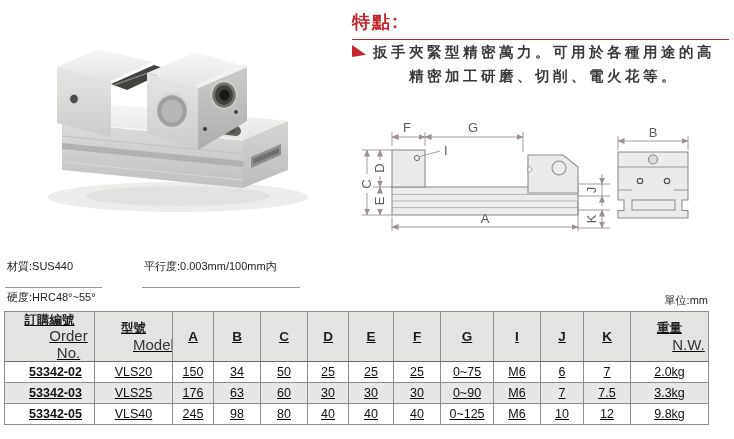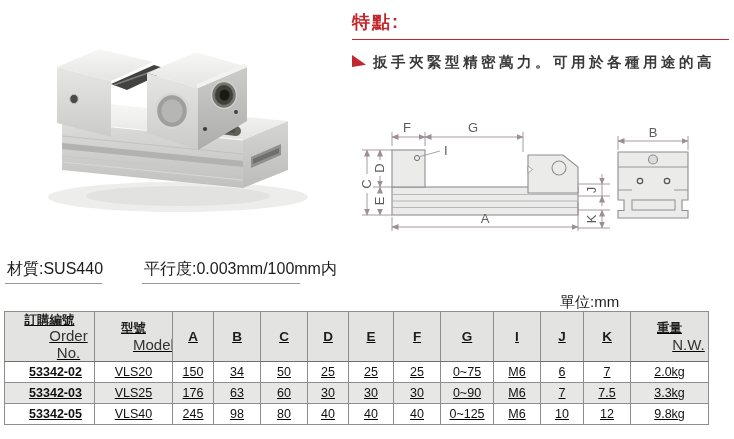--- a/index.html
+++ b/index.html
@@ -6,37 +6,37 @@
   .page {
     position:relative; width:734px; height:439px; background:#ffffff;
     font-family:"Liberation Sans","DejaVu Sans",sans-serif; overflow:hidden;
   }
   
   .features { position:absolute; left:352px; top:10px; width:377px; }
   .features-title {
     margin:0; color:#c1272d; font-size:18px; font-weight:bold;
     letter-spacing:2px; padding-bottom:5px; border-bottom:1px solid #c1272d;
   }
-  .features-body { margin-top:10px; display:flex; align-items:flex-start;text-align:center; }
+  .features-body { display:flex; align-items:flex-start;text-align:center; }
   .bullet {
     flex:none; width:14px; height:12px; margin:5px 7px 0 0; background:#c1272d;
     clip-path:polygon(0 0, 100% 82%, 0 100%);
   }
   .features-text { font-size:14.5px; font-weight:bold; color:#3a3a3a;
     letter-spacing:3.5px; line-height:24px; }
   
   .specs-left  { position:absolute; left:5px;   top:257px; width:97px; }
   .specs-right { position:absolute; left:142px; top:257px; width:158px; }
   .spec-item {
-    font-size:16px; color:#1c1c1c; border-bottom:1px solid #999;
-    padding:2px 0 3px 2px; white-space:nowrap;
+    font-size:11px; color:#1c1c1c; border-bottom:1px solid #999;
+    padding:2px 0 13px 2px; white-space:nowrap;
   }
   .unit-note {
-    position:absolute; left:560px; top:293px; width:148px; 
-    font-size:15px; color:#1c1c1c;
+    position:absolute; left:560px; top:293px; width:148px; text-align:right;
+    font-size:11px; color:#1c1c1c;
   }
   
   .spec-table {
     position:absolute; left:4px; top:311px; width:704px;
     border-collapse:collapse; table-layout:fixed;text-decoration:underline;
   }
   .spec-table th, .spec-table td {
     border:1px solid #8d8d8d; text-align:center; padding:0; overflow:hidden;
   }
   .spec-table thead th { background:#e3e3e1; height:42px; border-bottom:1px solid #707070; }
@@ -120,20 +120,21 @@
       <circle cx="236" cy="112" r="1.9" fill="#3c3c3a"></circle>
     </g>
   </svg>
 
   <div class="features">
     <h2 class="features-title">特點:</h2>
     <div class="features-body">
       <span class="bullet"></span>
       <div class="features-text">
         <div>扳手夾緊型精密萬力。可用於各種用途的高</div>
+        <div>精密加工研磨、切削、電火花等。</div>
       </div>
     </div>
   </div>
 
   <svg class="diagram" width="374" height="140" viewBox="0 0 374 140" aria-hidden="true">
     <defs>
       <marker id="ma" markerWidth="9" markerHeight="8" refX="6.5" refY="3" orient="auto-start-reverse" markerUnits="userSpaceOnUse">
         <path d="M0,0 L7,3 L0,6 Z" fill="#9c8e96"></path>
       </marker>
     </defs>
@@ -202,20 +203,21 @@
       <rect x="272" y="90" width="43" height="10" fill="none" stroke="#8e8e95" stroke-width="1"></rect>
       <line x1="258" y1="40" x2="258" y2="26" class="ext"></line>
       <line x1="328" y1="40" x2="328" y2="26" class="ext"></line>
       <line x1="258" y1="31" x2="328" y2="31" class="dim" marker-start="url(#ma)" marker-end="url(#ma)"></line>
       <text x="293" y="27" text-anchor="middle" class="lbl">B</text>
     </g>
   </svg>
 
   <div class="specs-left">
     <div class="spec-item">材質:SUS440</div>
+    <div class="spec-item">硬度:HRC48°~55°</div>
   </div>
   <div class="specs-right">
     <div class="spec-item">平行度:0.003mm/100mm内</div>
   </div>
   <div class="unit-note">單位:mm</div>
 
   <table class="spec-table">
     <colgroup>
       <col style="width:90px">
         <col style="width:78px">

